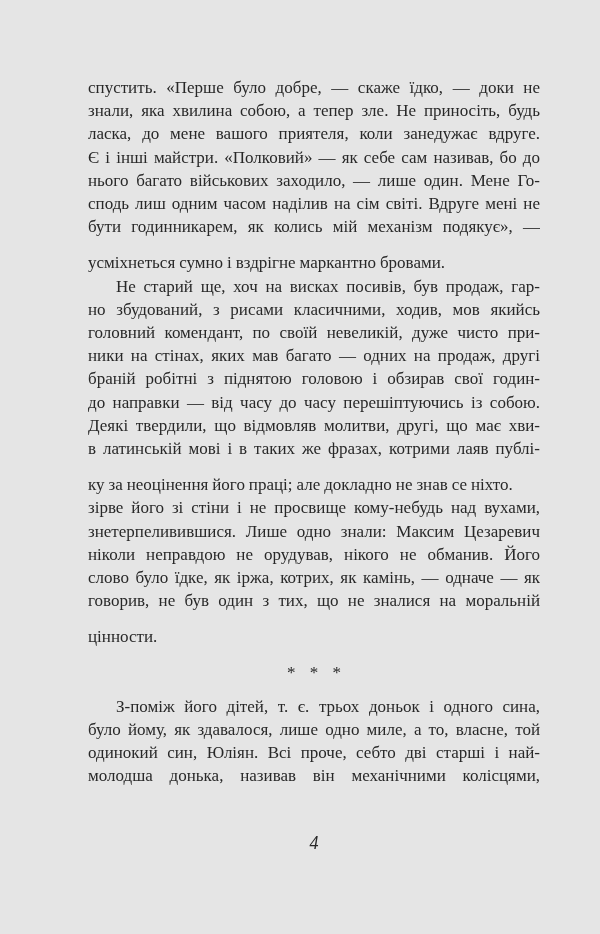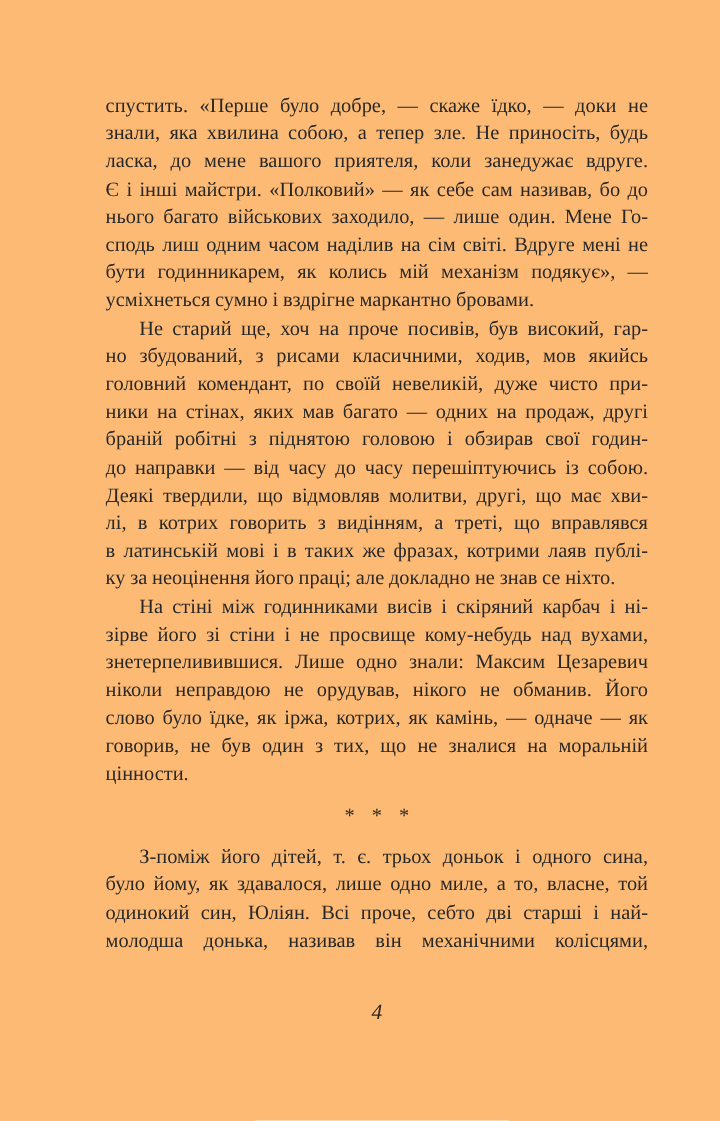--- a/index.html
+++ b/index.html
@@ -4,21 +4,21 @@
 <style>
   html, body {
     margin: 0;
     padding: 0;
     background: #ffffff;
   }
   .page {
     position: relative;
     width: 600px;
     height: 934px;
-    background: #fdba74;
+    background: #e5e5e5;
     font-family: "Liberation Serif", serif;
     color: #282828;
     overflow: hidden;
   }
   .text-block {
     position: absolute;
     left: 88px;
     top: 76px;
     width: 452px;
   }
@@ -26,20 +26,21 @@
     font-size: 17px;
     line-height: 23.2px;
     white-space: nowrap;
     overflow: hidden;
     word-spacing: -0.3px;
     text-align: justify;
     text-align-last: justify;
   }
   .line.end {
     text-align-last: left;
+    margin-top: 13px;
   }
   .line.indent {
     text-indent: 28px;
   }
   .separator {
     font-size: 17px;
     line-height: 23.2px;
     height: 23.2px;
     margin: 12px 0 11px 0;
     text-align: center;
@@ -65,31 +66,29 @@
 <div class="page">
   <div class="text-block" id="text-block">
       <div class="line">спустить. «Перше було добре, — скаже їдко, — доки не</div>
       <div class="line">знали, яка хвилина собою, а тепер зле. Не приносіть, будь</div>
       <div class="line">ласка, до мене вашого приятеля, коли занедужає вдруге.</div>
       <div class="line">Є і інші майстри. «Полковий» — як себе сам називав, бо до</div>
       <div class="line">нього багато військових заходило, — лише один. Мене Го-</div>
       <div class="line">сподь лиш одним часом наділив на сім світі. Вдруге мені не</div>
       <div class="line">бути годинникарем, як колись мій механізм подякує», —</div>
       <div class="line end">усміхнеться сумно і вздрігне маркантно бровами.</div>
-      <div class="line indent">Не старий ще, хоч на проче посивів, був високий, гар-</div>
+      <div class="line indent">Не старий ще, хоч на висках посивів, був продаж, гар-</div>
       <div class="line">но збудований, з рисами класичними, ходив, мов якийсь</div>
       <div class="line">головний комендант, по своїй невеликій, дуже чисто при-</div>
       <div class="line">ники на стінах, яких мав багато — одних на продаж, другі</div>
       <div class="line">браній робітні з піднятою головою і обзирав свої годин-</div>
       <div class="line">до направки — від часу до часу перешіптуючись із собою.</div>
       <div class="line">Деякі твердили, що відмовляв молитви, другі, що має хви-</div>
-      <div class="line">лі, в котрих говорить з видінням, а треті, що вправлявся</div>
       <div class="line">в латинській мові і в таких же фразах, котрими лаяв публі-</div>
       <div class="line end">ку за неоцінення його праці; але докладно не знав се ніхто.</div>
-      <div class="line indent">На стіні між годинниками висів і скіряний карбач і ні-</div>
       <div class="line">зірве його зі стіни і не просвище кому-небудь над вухами,</div>
       <div class="line">знетерпеливившися. Лише одно знали: Максим Цезаревич</div>
       <div class="line">ніколи неправдою не орудував, нікого не обманив. Його</div>
       <div class="line">слово було їдке, як іржа, котрих, як камінь, — одначе — як</div>
       <div class="line">говорив, не був один з тих, що не зналися на моральній</div>
       <div class="line end">цінности.</div>
       <div class="separator">* * *</div>
       <div class="line indent">З-поміж його дітей, т. є. трьох доньок і одного сина,</div>
       <div class="line">було йому, як здавалося, лише одно миле, а то, власне, той</div>
       <div class="line">одинокий син, Юліян. Всі проче, себто дві старші і най-</div>

